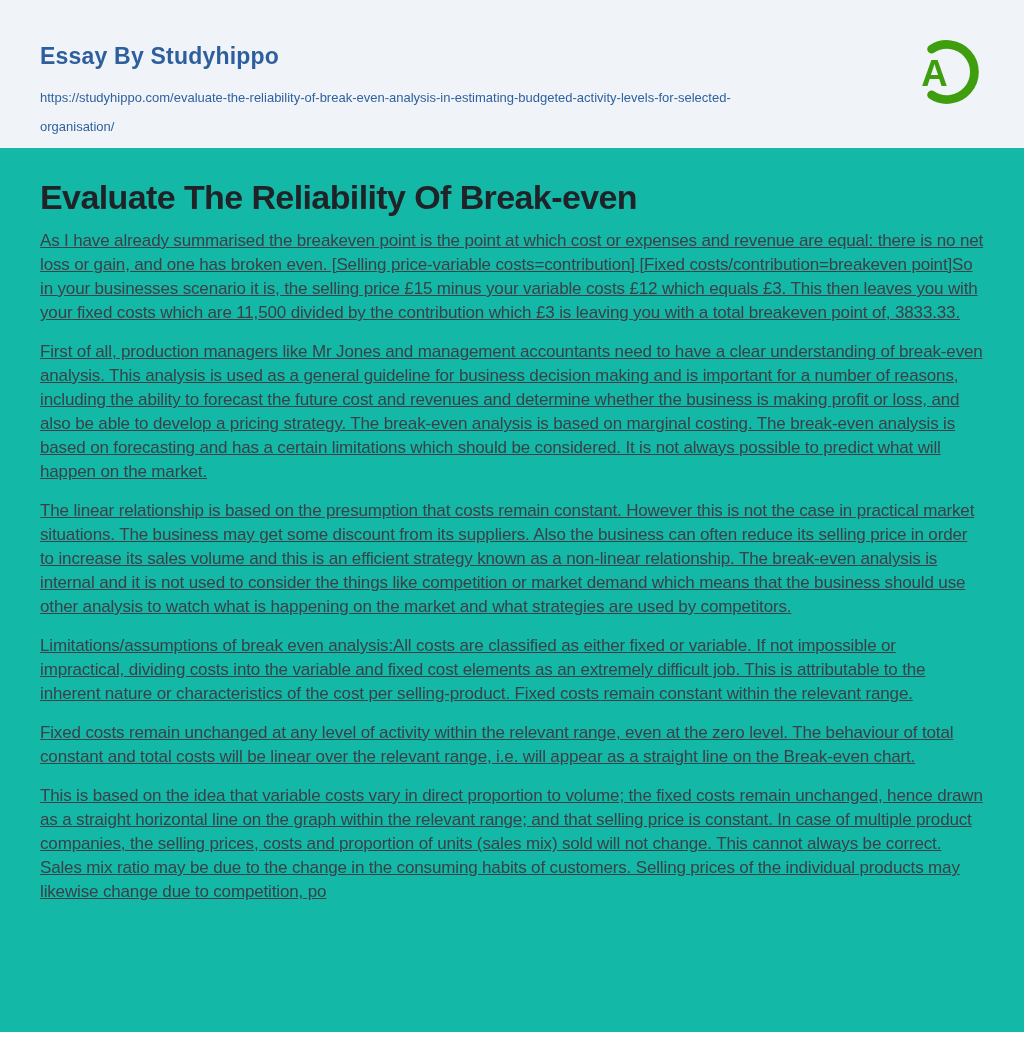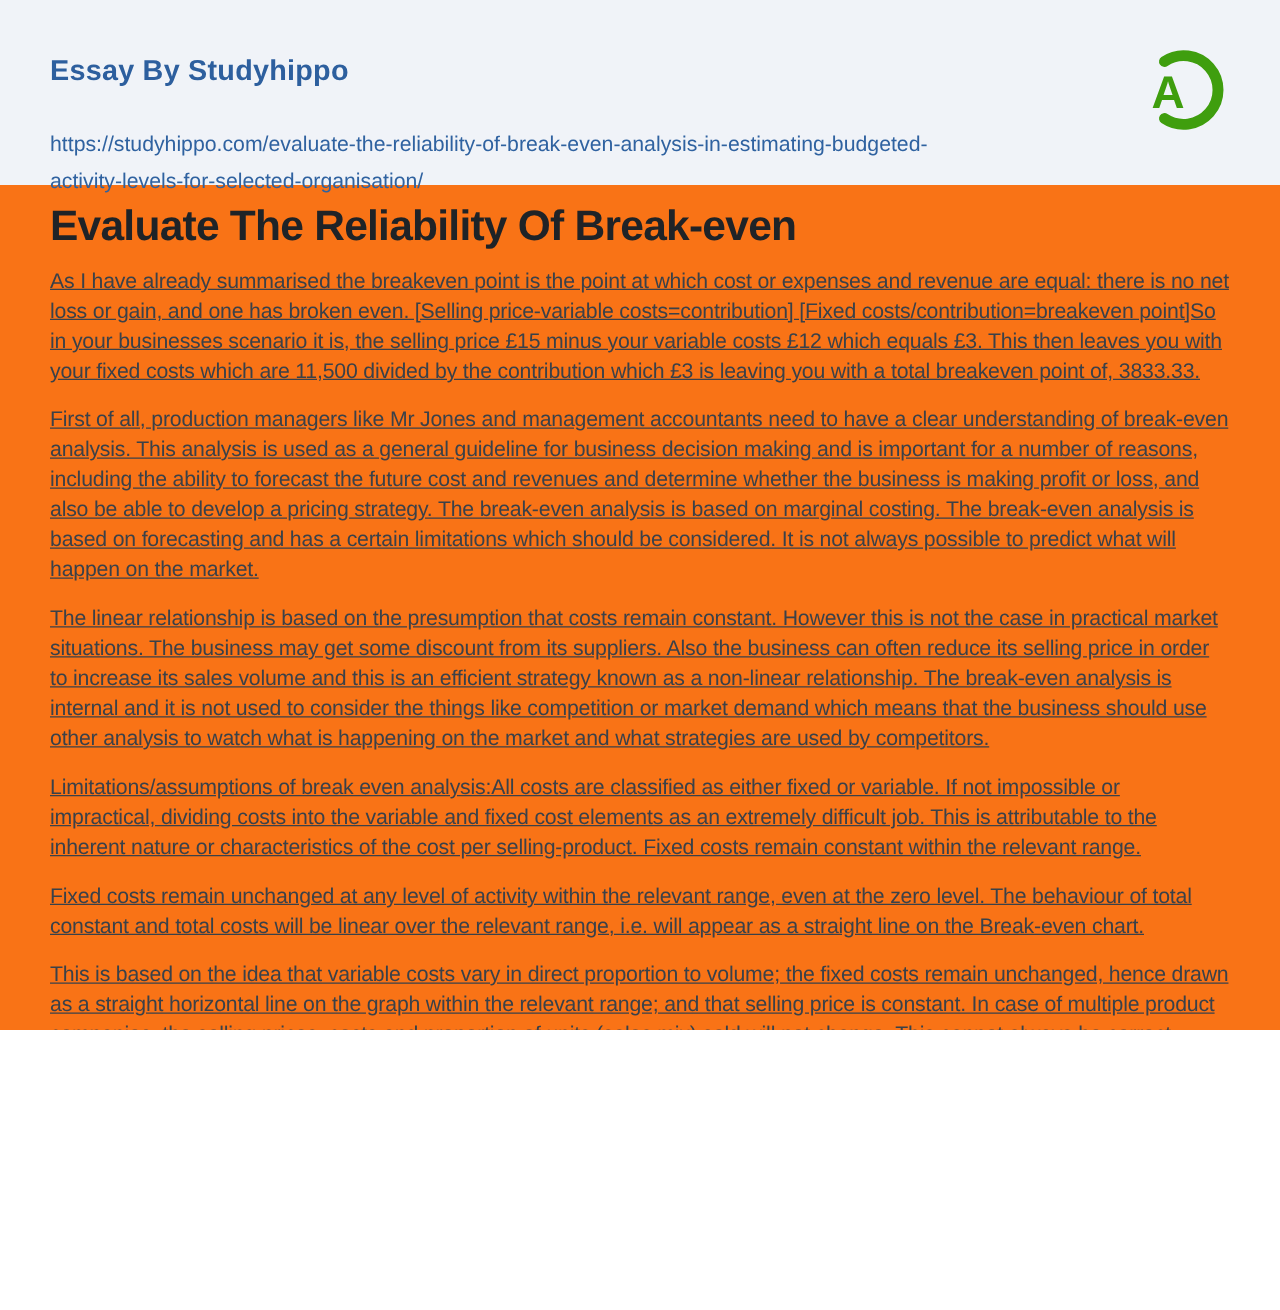--- a/index.html
+++ b/index.html
@@ -1,59 +1,59 @@
 <!DOCTYPE html>
 <html><head>
 <meta charset="utf-8">
 <style>
   * { margin: 0; padding: 0; box-sizing: border-box; }
   html, body { background: #ffffff; }
   .page {
     position: relative;
     width: 1024px;
-    height: 824px;
-    background: #f97316;
+    height: 1032px;
+    background: #14b8a6;
     overflow: hidden;
     font-family: "Liberation Sans", sans-serif;
   }
   .header {
     position: relative;
     width: 100%;
     height: 148px;
     background: #f0f3f8;
     padding: 44px 40px 0 40px;
   }
   .site-name {
     color: #2d5f9e;
     font-size: 23px;
     font-weight: 700;
     letter-spacing: 0.2px;
     line-height: 1.1;
   }
   .site-url {
     display: block;
-    margin-top: 32px;
+    margin-top: 14px;
     max-width: 748px;
     color: #2f62a0;
-    font-size: 17px;
+    font-size: 13px;
     font-weight: 400;
     line-height: 29px;
     text-decoration: none;
     overflow-wrap: break-word;
     word-break: break-word;
   }
   .logo {
     position: absolute;
     top: 31px;
     right: 37px;
     width: 80px;
     height: 82px;
   }
   .content {
-    padding: 14px 40px 0 40px;
+    padding: 30px 40px 0 40px;
   }
   .article-title {
     color: #1f2327;
     font-size: 34px;
     font-weight: 700;
     letter-spacing: -0.6px;
     line-height: 1.15;
     margin-bottom: 12px;
   }
   .article-body p {

